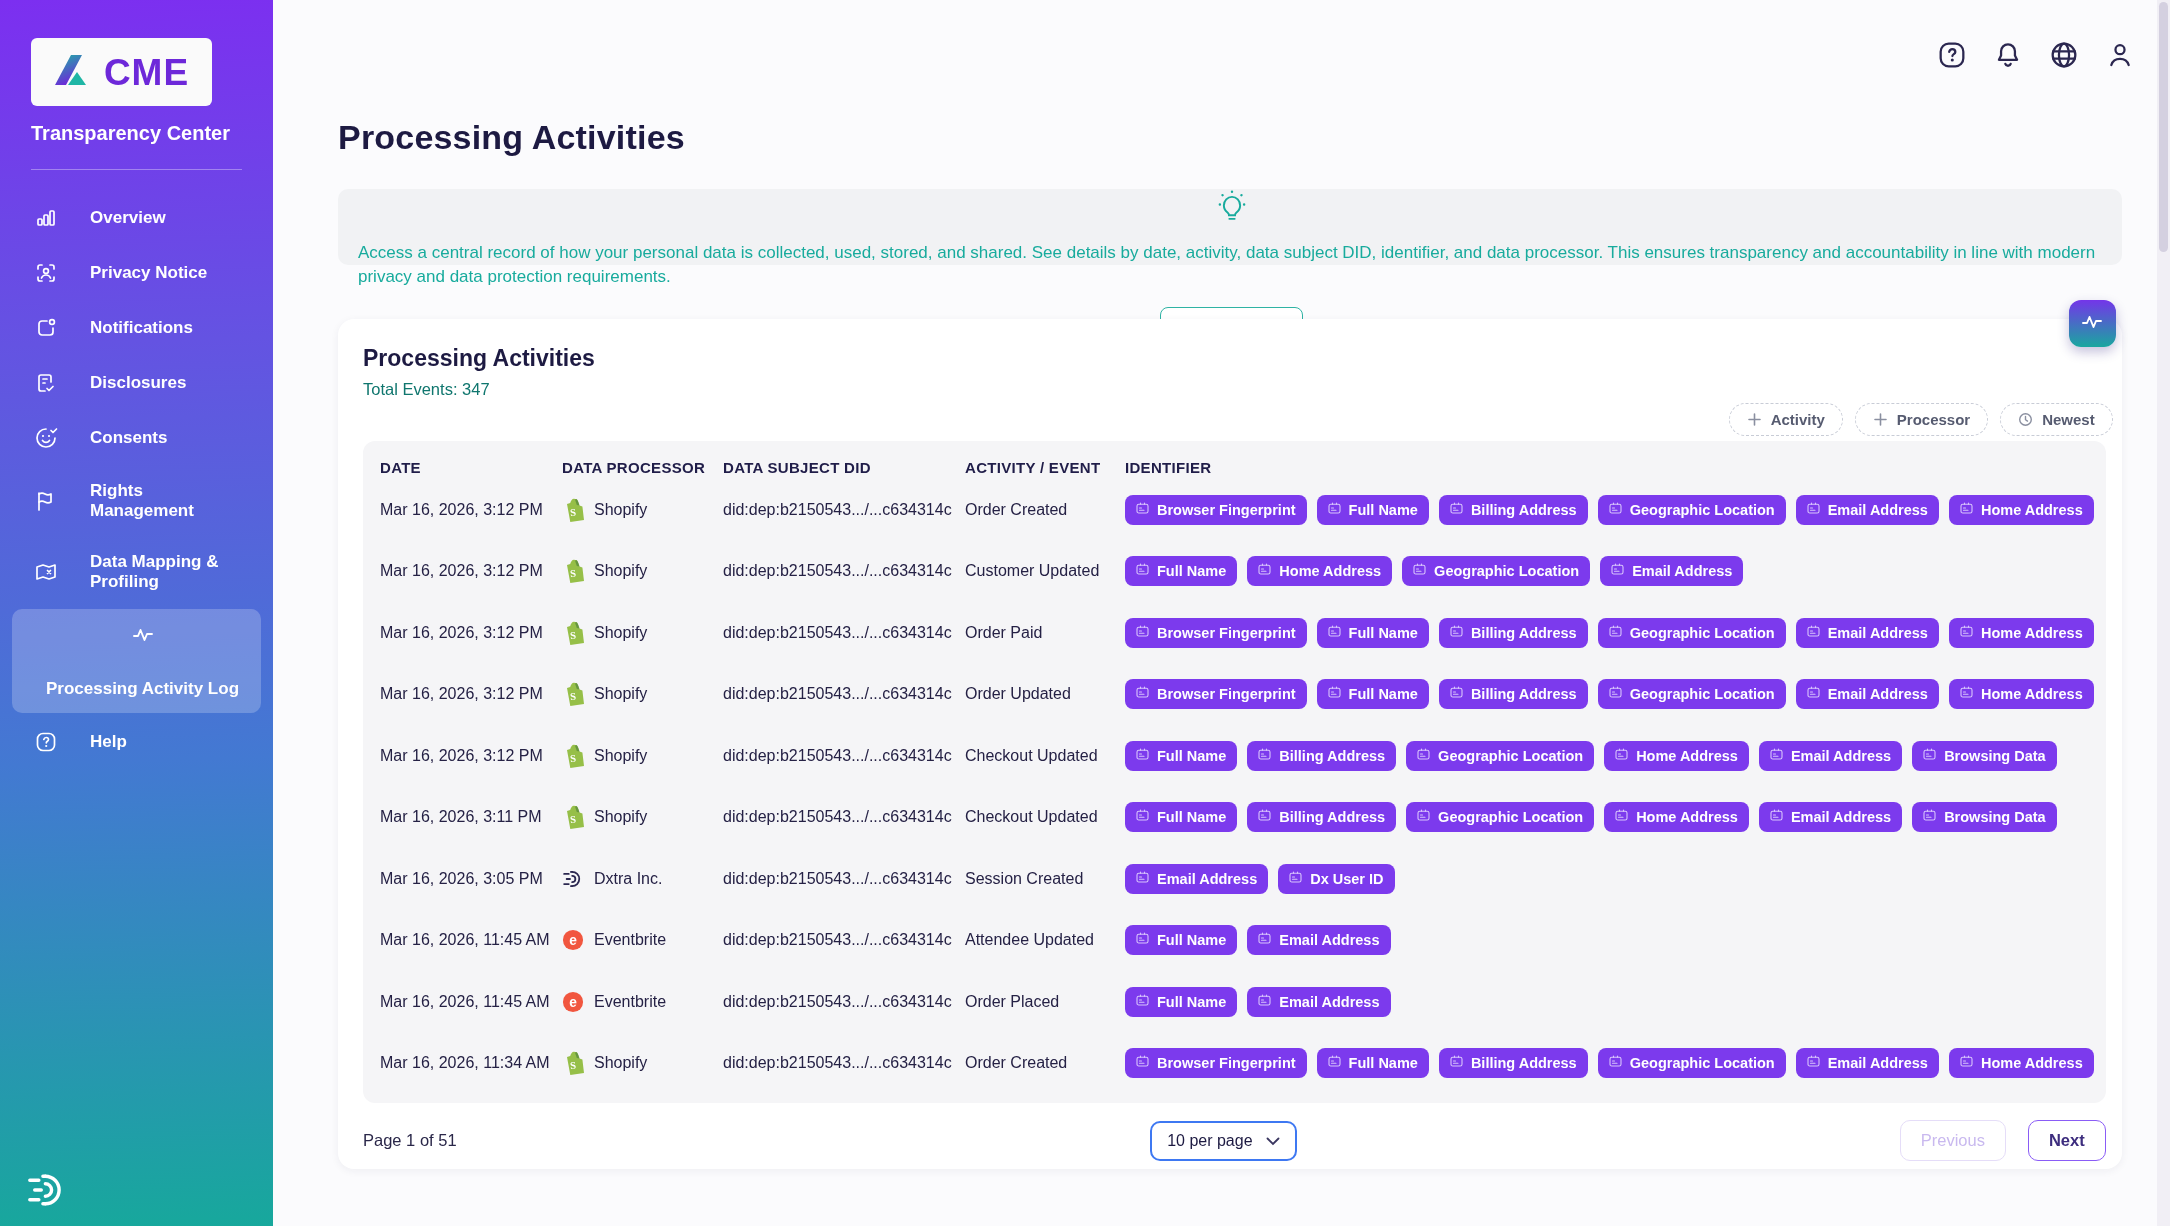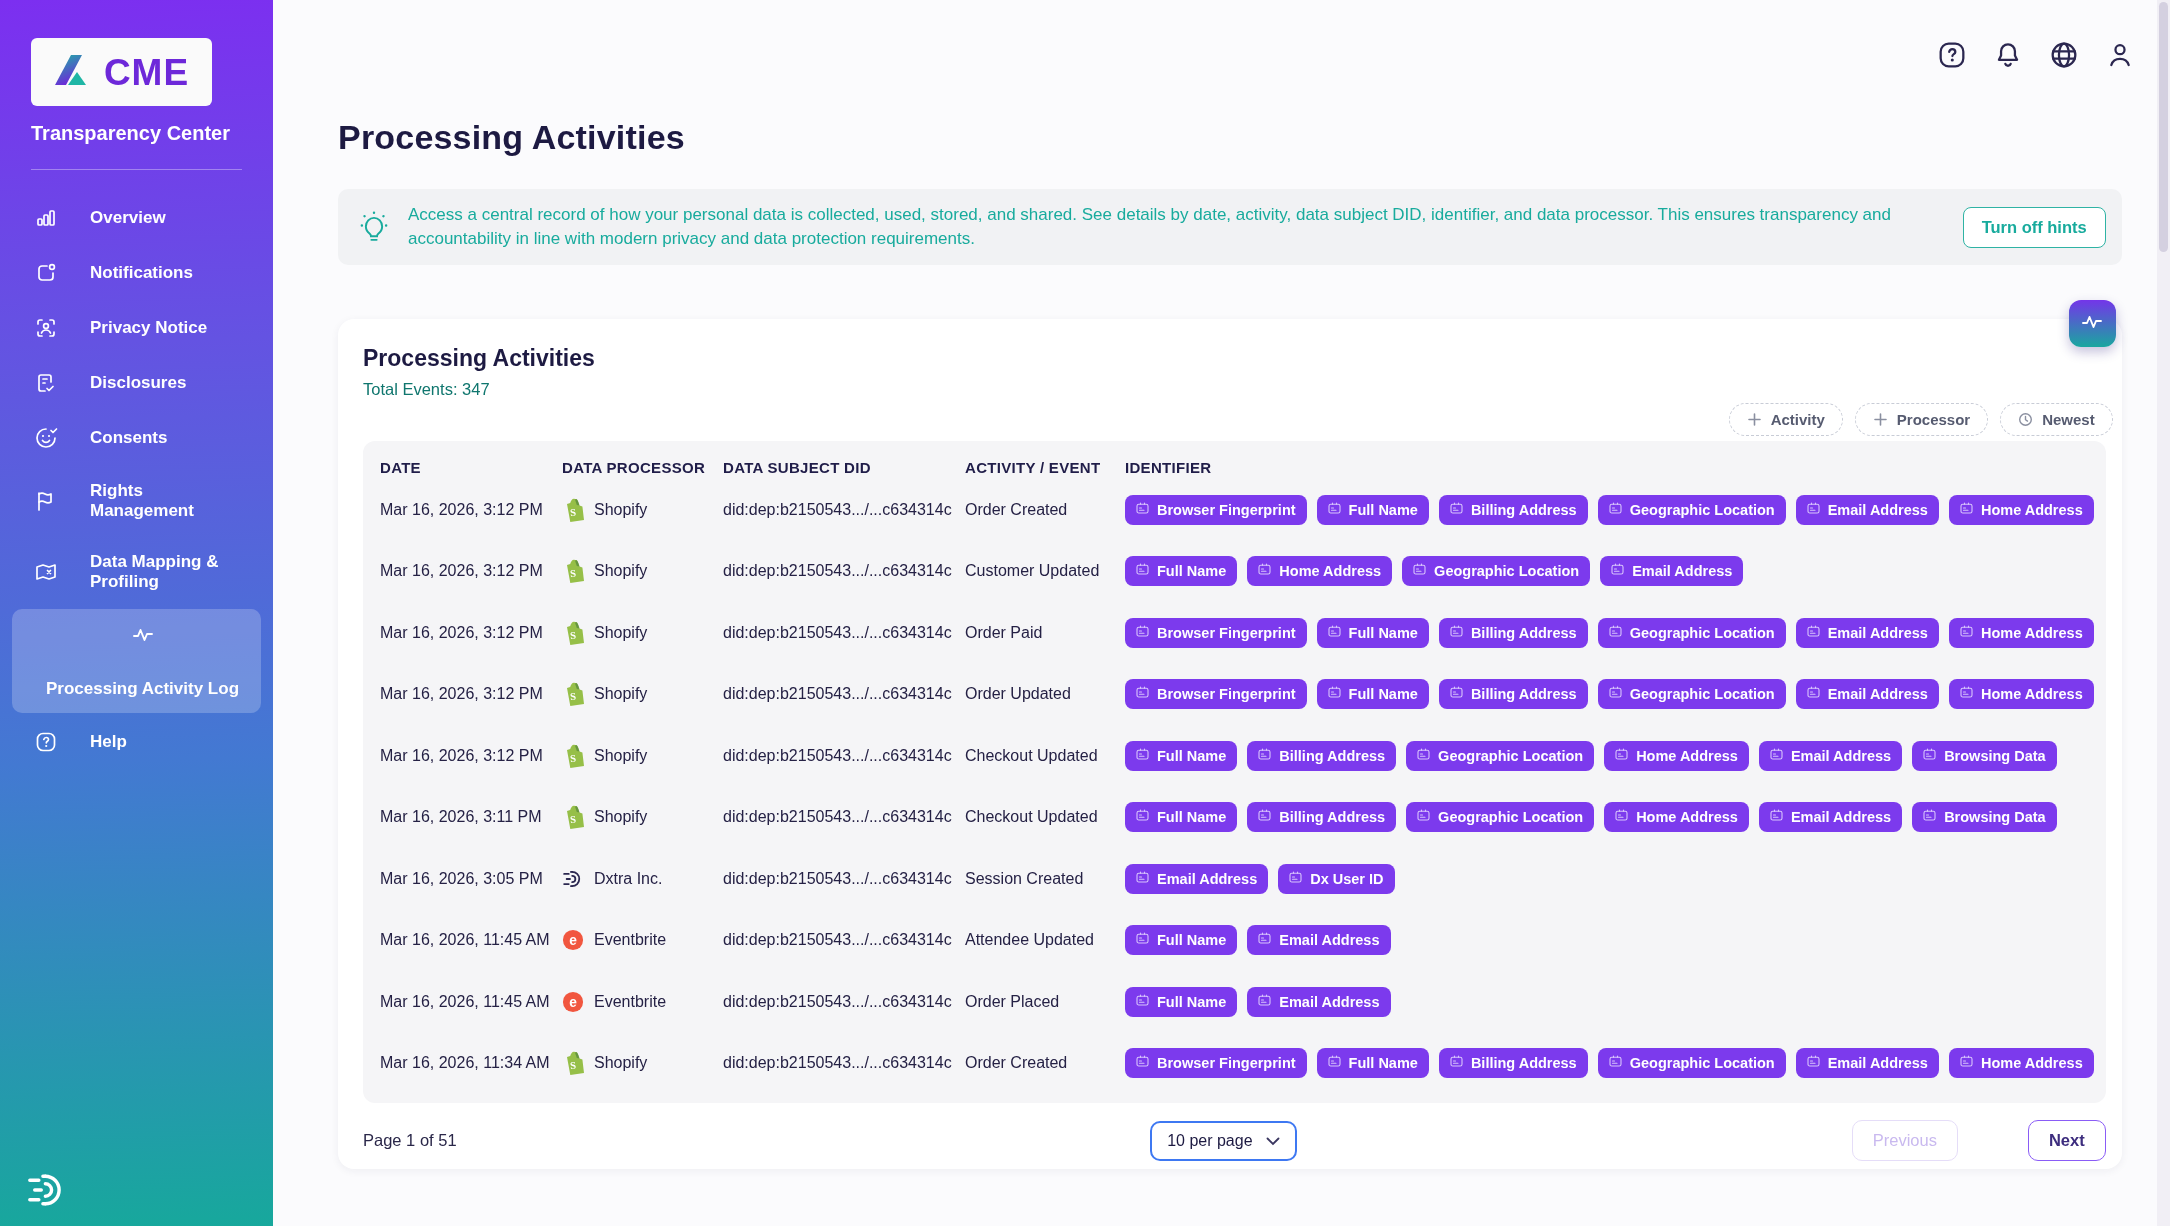--- a/index.html
+++ b/index.html
@@ -35,21 +35,21 @@
 
   
   main { flex:1; position:relative; padding:0 57px 0 65px; }
   .topbar { display:flex; justify-content:flex-end; align-items:center; gap:22px; padding-top:38px; height:72px; margin-right:-16px; }
   .top-icon { width:34px; height:34px; border:none; background:transparent; padding:0; cursor:pointer; }
   .top-icon svg { width:32px; height:32px; display:block; }
   h1.page-title { margin:46px 0 0; font-size:34px; font-weight:800; color:#1d1a42; letter-spacing:.2px; }
 
   .hint {
     margin-top:32px; background:#f1f2f4; border-radius:10px; height:76px;
-    display:flex; align-items:center; padding:0 16px 0 20px; gap:18px;
+    display:flex; align-items:center; padding:0 16px 0 20px; gap:18px;flex-direction:column;
   }
   .hint .bulb svg { width:32px; height:34px; display:block; }
   .hint p { flex:1; margin:0; color:#18ab9d; font-size:17px; line-height:24px; font-weight:500; }
   .hint-btn {
     background:#fff; border:1px solid #2fb3a4; color:#18ab9d; border-radius:8px;
     padding:10px 18px; font-size:16.5px; font-weight:600; cursor:pointer; white-space:nowrap;
     font-family:"Liberation Sans", sans-serif;
   }
 
   .card {
@@ -94,21 +94,21 @@
   .pager { display:flex; align-items:center; padding:17px 16px 0 25px; }
   .pager-left { flex:1; font-size:16.5px; color:#2a2749; }
   .select {
     display:flex; align-items:center; gap:13px; border:2px solid #3e78f2; border-radius:10px;
     padding:9px 15px; font-size:16px; color:#1d1a42; background:#fff; cursor:pointer;
   }
   .select svg { width:14px; height:9px; }
   .pager-right { flex:1; display:flex; justify-content:flex-end; gap:22px;padding-left:22px; }
   .pbtn { border-radius:10px; padding:10px 20px; font-size:16.5px; background:#fff; cursor:pointer; font-family:"Liberation Sans", sans-serif; }
   .pbtn.prev { border:1.5px solid #e5ddf8; color:#c9b9ef; }
-  .pbtn.next { border:1.5px solid #8a5cf6; color:#3d2d7e; font-weight:600;margin-left:48px; }
+  .pbtn.next { border:1.5px solid #8a5cf6; color:#3d2d7e; font-weight:600; }
 
   .scroll-track { position:fixed; top:0; right:0; width:13px; height:1226px; background:#f1eff5; }
   .scroll-thumb { position:absolute; top:2px; right:2px; width:9px; height:250px; background:#d4d0e0; border-radius:5px; }
 </style>
 </head>
 <body>
 
 <aside>
   <div class="logo-card">
     <span id="brand-tri"><svg viewBox="0 0 40 32">
@@ -132,35 +132,35 @@
             <rect x="4" y="13" width="4" height="6" rx="1"></rect>
             <rect x="10" y="9" width="4" height="10" rx="1"></rect>
             <rect x="16" y="5" width="4" height="14" rx="1"></rect>
           </svg>
         </span>
         <span>Overview</span>
       </div>
       <div class="side-item">
         <span class="ic">
           <svg viewBox="0 0 24 24" fill="none" stroke="#fff" stroke-width="1.7" stroke-linecap="round" stroke-linejoin="round">
-            <path d="M19 12v4a3 3 0 0 1-3 3H8a3 3 0 0 1-3-3V8a3 3 0 0 1 3-3h5"></path>
-            <circle cx="18" cy="6" r="2.4"></circle>
-          </svg>
-        </span>
-        <span>Notifications</span>
-      </div>
-      <div class="side-item">
-        <span class="ic">
-          <svg viewBox="0 0 24 24" fill="none" stroke="#fff" stroke-width="1.7" stroke-linecap="round" stroke-linejoin="round">
             <path d="M4 8V6a2 2 0 0 1 2-2h2M16 4h2a2 2 0 0 1 2 2v2M20 16v2a2 2 0 0 1-2 2h-2M8 20H6a2 2 0 0 1-2-2v-2"></path>
             <circle cx="12" cy="10" r="2.4"></circle>
             <path d="M7.5 17c.8-2 2.5-3 4.5-3s3.7 1 4.5 3"></path>
           </svg>
         </span>
         <span>Privacy Notice</span>
+      </div>
+      <div class="side-item">
+        <span class="ic">
+          <svg viewBox="0 0 24 24" fill="none" stroke="#fff" stroke-width="1.7" stroke-linecap="round" stroke-linejoin="round">
+            <path d="M19 12v4a3 3 0 0 1-3 3H8a3 3 0 0 1-3-3V8a3 3 0 0 1 3-3h5"></path>
+            <circle cx="18" cy="6" r="2.4"></circle>
+          </svg>
+        </span>
+        <span>Notifications</span>
       </div>
       <div class="side-item">
         <span class="ic">
           <svg viewBox="0 0 24 24" fill="none" stroke="#fff" stroke-width="1.7" stroke-linecap="round" stroke-linejoin="round">
             <path d="M17 11V6a2 2 0 0 0-2-2H7a2 2 0 0 0-2 2v12a2 2 0 0 0 2 2h4"></path>
             <path d="M9 8h4M9 12h2"></path>
             <path d="M13 17.5l2 2 4-4"></path>
           </svg>
         </span>
         <span>Disclosures</span>

